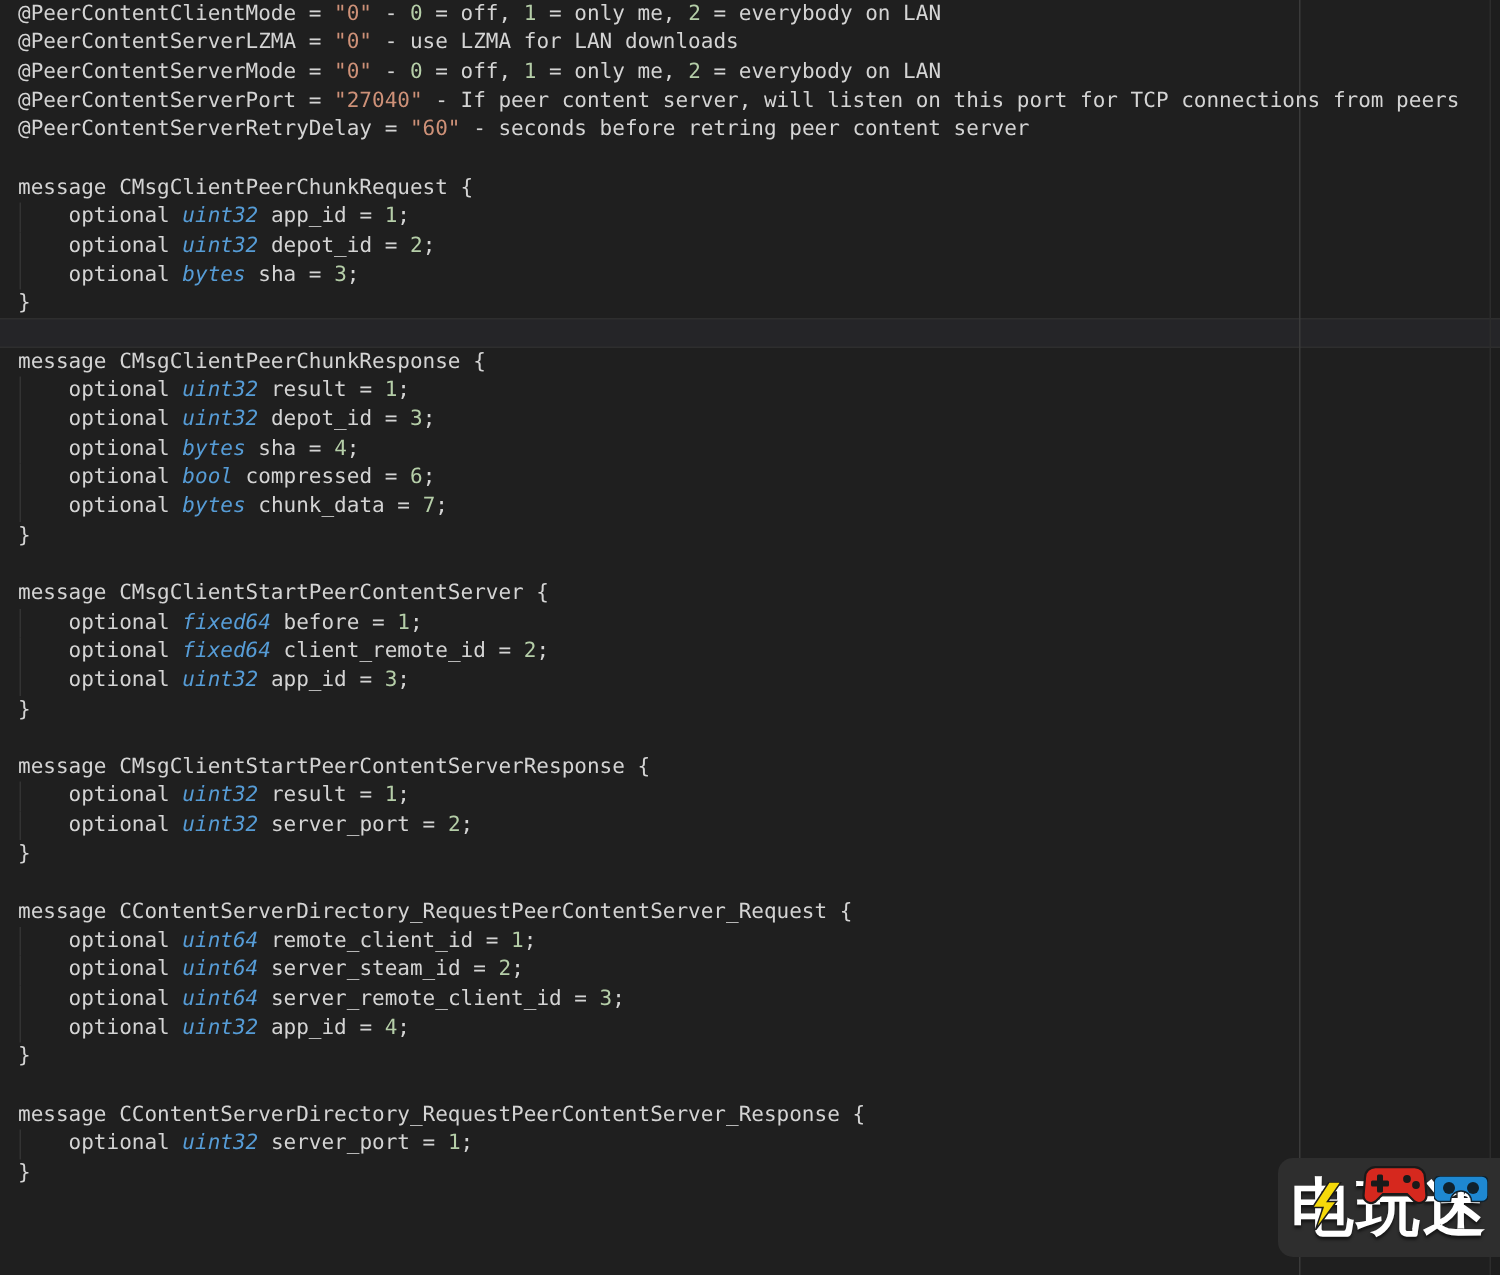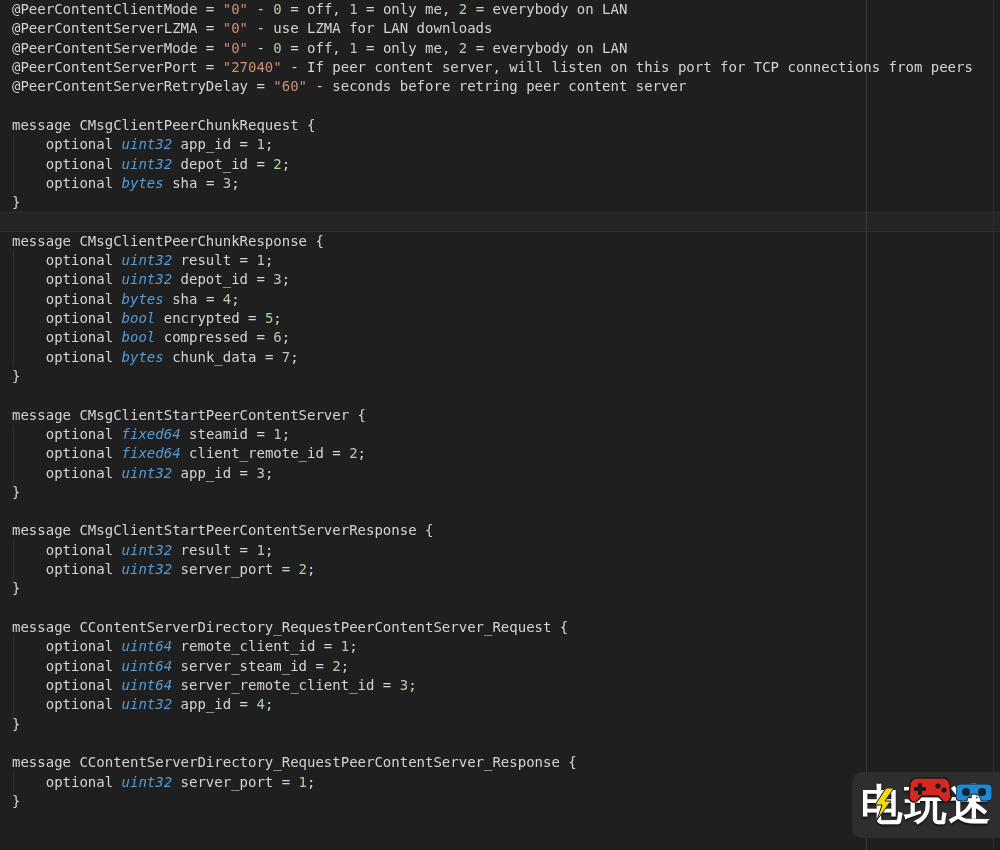--- a/index.html
+++ b/index.html
@@ -71,27 +71,26 @@
       <div class="line"><span class="tok p">message CMsgClientPeerChunkRequest {</span></div>
       <div class="line"><span class="guide"></span><span class="tok p">    optional </span><span class="tok t">uint32</span><span class="tok p"> app_id = </span><span class="tok n">1</span><span class="tok p">;</span></div>
       <div class="line"><span class="guide"></span><span class="tok p">    optional </span><span class="tok t">uint32</span><span class="tok p"> depot_id = </span><span class="tok n">2</span><span class="tok p">;</span></div>
       <div class="line"><span class="guide"></span><span class="tok p">    optional </span><span class="tok t">bytes</span><span class="tok p"> sha = </span><span class="tok n">3</span><span class="tok p">;</span></div>
       <div class="line"><span class="tok p">}</span></div>
       <div class="line current"></div>
       <div class="line"><span class="tok p">message CMsgClientPeerChunkResponse {</span></div>
       <div class="line"><span class="guide"></span><span class="tok p">    optional </span><span class="tok t">uint32</span><span class="tok p"> result = </span><span class="tok n">1</span><span class="tok p">;</span></div>
       <div class="line"><span class="guide"></span><span class="tok p">    optional </span><span class="tok t">uint32</span><span class="tok p"> depot_id = </span><span class="tok n">3</span><span class="tok p">;</span></div>
       <div class="line"><span class="guide"></span><span class="tok p">    optional </span><span class="tok t">bytes</span><span class="tok p"> sha = </span><span class="tok n">4</span><span class="tok p">;</span></div>
-      <div class="line"><span class="guide"></span><span class="tok p">    optional </span><span class="tok t">bool</span><span class="tok p"> encrypted = </span><span class="tok n">5</span><span class="tok p">;</span></div>
       <div class="line"><span class="guide"></span><span class="tok p">    optional </span><span class="tok t">bool</span><span class="tok p"> compressed = </span><span class="tok n">6</span><span class="tok p">;</span></div>
       <div class="line"><span class="guide"></span><span class="tok p">    optional </span><span class="tok t">bytes</span><span class="tok p"> chunk_data = </span><span class="tok n">7</span><span class="tok p">;</span></div>
       <div class="line"><span class="tok p">}</span></div>
       <div class="line"></div>
       <div class="line"><span class="tok p">message CMsgClientStartPeerContentServer {</span></div>
-      <div class="line"><span class="guide"></span><span class="tok p">    optional </span><span class="tok t">fixed64</span><span class="tok p"> steamid = </span><span class="tok n">1</span><span class="tok p">;</span></div>
+      <div class="line"><span class="guide"></span><span class="tok p">    optional </span><span class="tok t">fixed64</span><span class="tok p"> before = </span><span class="tok n">1</span><span class="tok p">;</span></div>
       <div class="line"><span class="guide"></span><span class="tok p">    optional </span><span class="tok t">fixed64</span><span class="tok p"> client_remote_id = </span><span class="tok n">2</span><span class="tok p">;</span></div>
       <div class="line"><span class="guide"></span><span class="tok p">    optional </span><span class="tok t">uint32</span><span class="tok p"> app_id = </span><span class="tok n">3</span><span class="tok p">;</span></div>
       <div class="line"><span class="tok p">}</span></div>
       <div class="line"></div>
       <div class="line"><span class="tok p">message CMsgClientStartPeerContentServerResponse {</span></div>
       <div class="line"><span class="guide"></span><span class="tok p">    optional </span><span class="tok t">uint32</span><span class="tok p"> result = </span><span class="tok n">1</span><span class="tok p">;</span></div>
       <div class="line"><span class="guide"></span><span class="tok p">    optional </span><span class="tok t">uint32</span><span class="tok p"> server_port = </span><span class="tok n">2</span><span class="tok p">;</span></div>
       <div class="line"><span class="tok p">}</span></div>
       <div class="line"></div>
       <div class="line"><span class="tok p">message CContentServerDirectory_RequestPeerContentServer_Request {</span></div>

